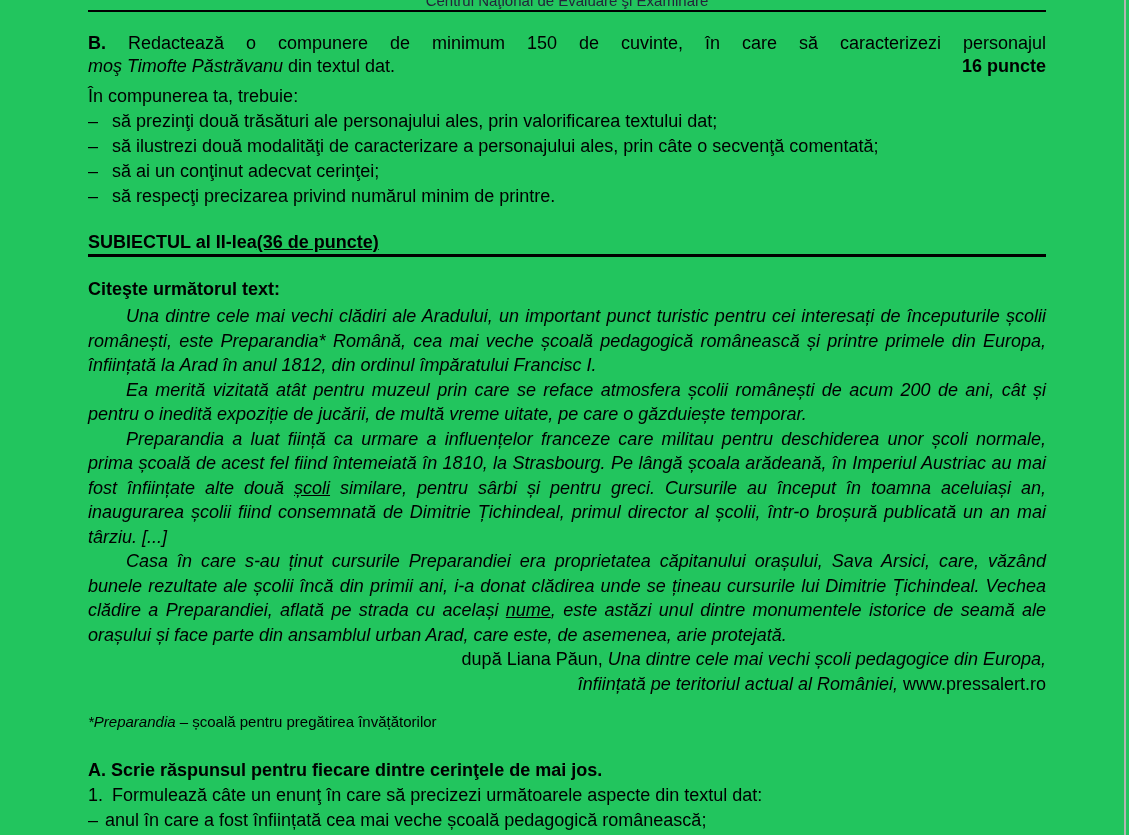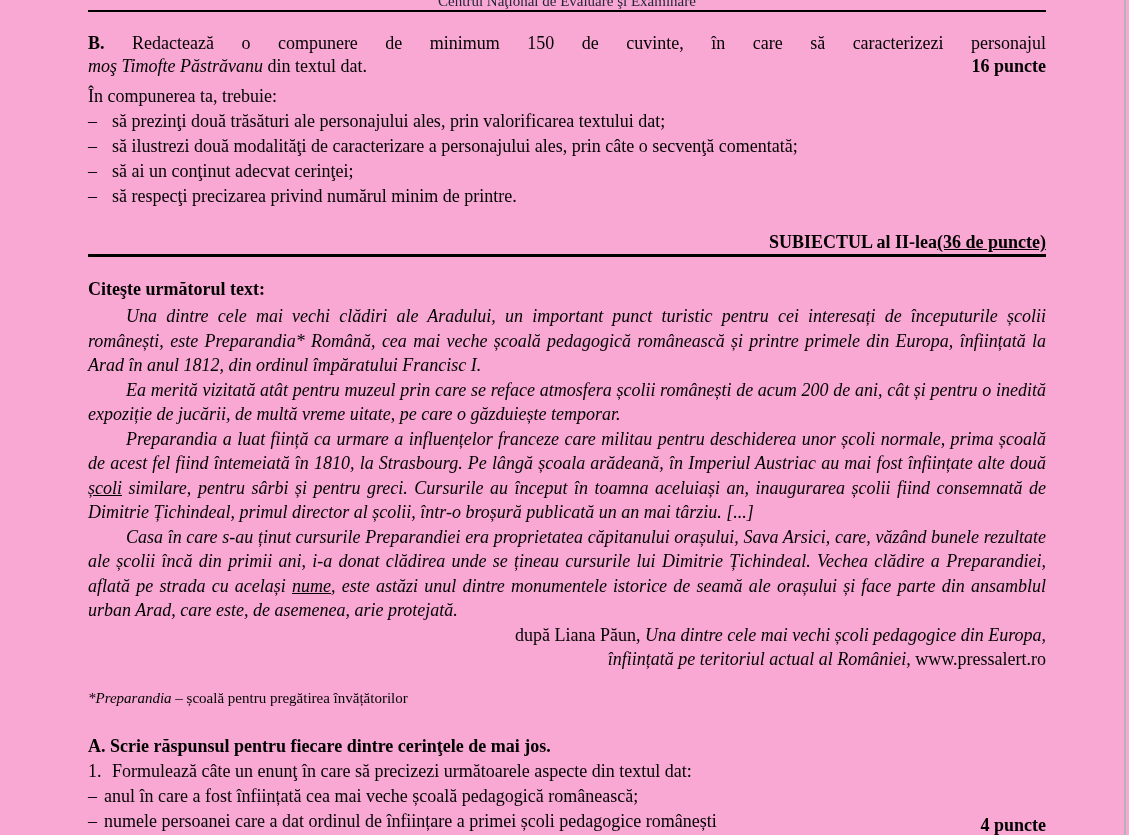--- a/index.html
+++ b/index.html
@@ -1,22 +1,22 @@
 <!DOCTYPE html>
 <html><head>
 <meta charset="utf-8">
 <style>
   html, body { margin: 0; padding: 0; background: #ffffff; }
   .page {
     position: relative;
     width: 1129px;
     height: 835px;
-    background: #f9a8d4;
+    background: #22c55e;
     overflow: hidden;
-    font-family: Liberation Serif, serif;
+    font-family: Liberation Sans, sans-serif;
     color: #000000;
   }
   .edge-line {
     position: absolute;
     right: 3px; top: 0;
     width: 2px; height: 100%;
     background: #b4b4b4;
   }
   .content {
     position: absolute;
@@ -39,21 +39,21 @@
   .pts { position: absolute; right: 0; bottom: 0; font-weight: bold; }
 
   .intro { font-size: 18px; line-height: 25px; margin-top: 6px; }
   .blist { font-size: 18px; line-height: 25px; }
   .brow { display: flex; }
   .bdash { flex: 0 0 24px; width: 24px; }
 
   .subj-row {
     margin-top: 23px;
     display: flex;
-    justify-content: flex-end;
+    justify-content: flex-start;
     font-weight: bold;
     font-size: 18px;
     line-height: 20px;
     padding-bottom: 2px;
     border-bottom: 3px solid #000;
   }
   .subj-pts { text-decoration: underline; }
 
   .read-instr { font-weight: bold; font-size: 18px; line-height: 24px; margin-top: 20px; }
 

